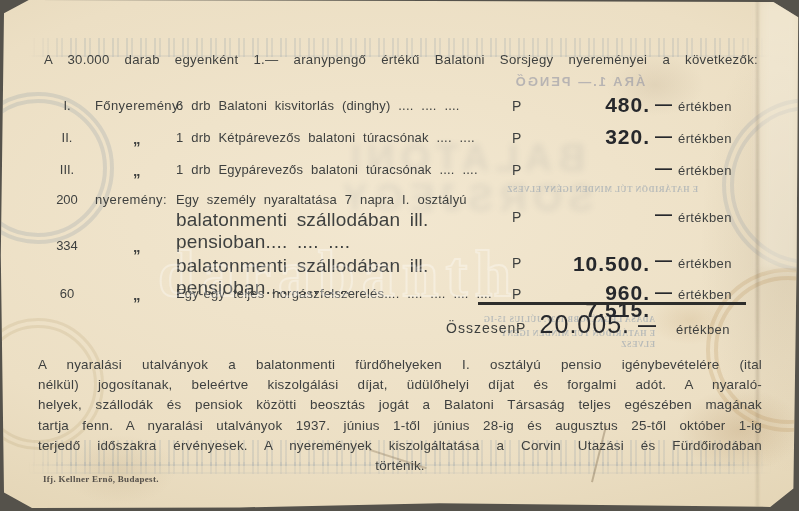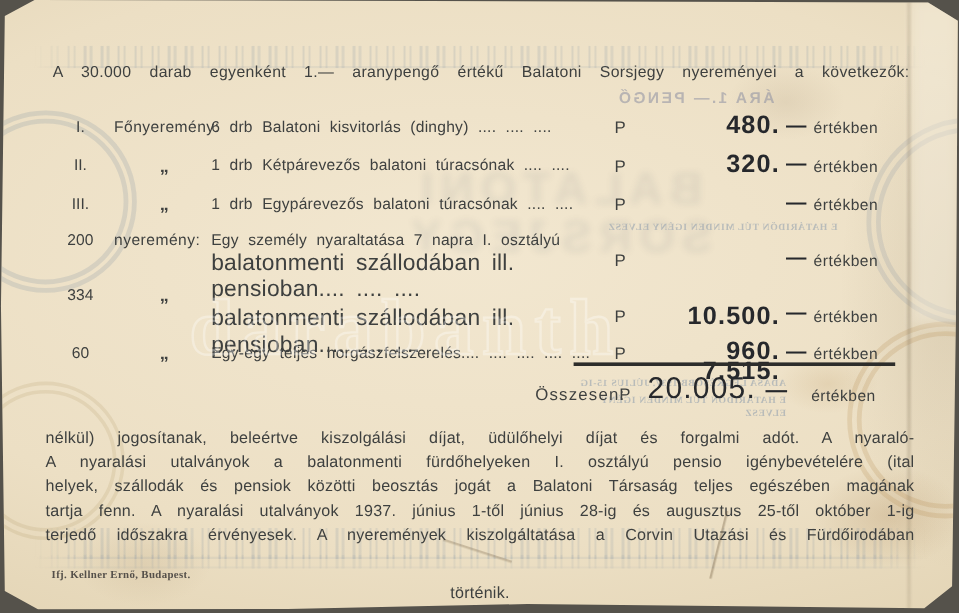--- a/index.html
+++ b/index.html
@@ -55,21 +55,21 @@
   #total-rule{position:absolute;left:478px;top:302px;width:268px;height:3px;background:#2d2d2b;}
   #total-row .tlab{position:absolute;left:446px;top:320px;font-size:14px;letter-spacing:1px;}
   #total-row .p{position:absolute;left:516px;top:320px;font-size:14px;}
   #total-row .val{position:absolute;left:505px;top:310px;width:125px;text-align:right;
     font-size:25px;font-weight:400;letter-spacing:1px;color:#26282c;}
   #total-row .dash{position:absolute;left:638px;top:315px;font-size:18px;font-weight:700;color:#26282c;}
   #total-row .unit{position:absolute;left:676px;top:322px;font-size:13px;letter-spacing:.4px;}
   #terms{position:absolute;left:38px;top:355px;width:724px;font-size:13.4px;line-height:20.2px;
     letter-spacing:.2px;}
   #terms .tl{text-align:justify;text-align-last:justify;}
-  #terms .tl.center{text-align:center;text-align-last:center;margin-top:28px;}
+  #terms .tl.center{text-align:center;text-align-last:center;}
   #printer{position:absolute;left:43px;top:474px;font-family:"Liberation Serif",serif;
     font-size:9px;font-weight:700;color:#55504a;letter-spacing:.3px;}
   
   .crease-v{position:absolute;left:756px;top:0;width:3px;height:511px;
     background:linear-gradient(180deg,rgba(120,105,80,.18),rgba(120,105,80,.30),rgba(120,105,80,.15));
     filter:blur(1px);}
   .crack1{position:absolute;left:598px;top:425px;width:2px;height:58px;background:rgba(110,90,60,.35);
     transform:rotate(14deg);filter:blur(.4px);}
   .crack2{position:absolute;left:368px;top:458px;width:60px;height:1.5px;background:rgba(110,90,60,.28);
     transform:rotate(18deg);filter:blur(.4px);}
@@ -171,22 +171,22 @@
       <div id="total-rule"></div>
       <div id="total-row">
         <span class="tlab">Összesen:</span>
         <span class="p">P</span>
         <span class="val">20.005.</span>
         <span class="dash">—</span>
         <span class="unit">értékben</span>
       </div>
 
       <div id="terms">
+        <div class="tl">A nyaralási utalványok a balatonmenti fürdőhelyeken I. osztályú pensio igénybevételére (ital</div>
         <div class="tl">nélkül) jogosítanak, beleértve kiszolgálási díjat, üdülőhelyi díjat és forgalmi adót. A nyaraló-</div>
-        <div class="tl">A nyaralási utalványok a balatonmenti fürdőhelyeken I. osztályú pensio igénybevételére (ital</div>
         <div class="tl">helyek, szállodák és pensiok közötti beosztás jogát a Balatoni Társaság teljes egészében magának</div>
         <div class="tl">tartja fenn. A nyaralási utalványok 1937. június 1-től június 28-ig és augusztus 25-től október 1-ig</div>
         <div class="tl">terjedő időszakra érvényesek. A nyeremények kiszolgáltatása a Corvin Utazási és Fürdőirodában</div>
         <div class="tl center">történik.</div>
       </div>
 
       <div id="printer">Ifj. Kellner Ernő, Budapest.</div>
     </div>
 
     <div class="layer">

